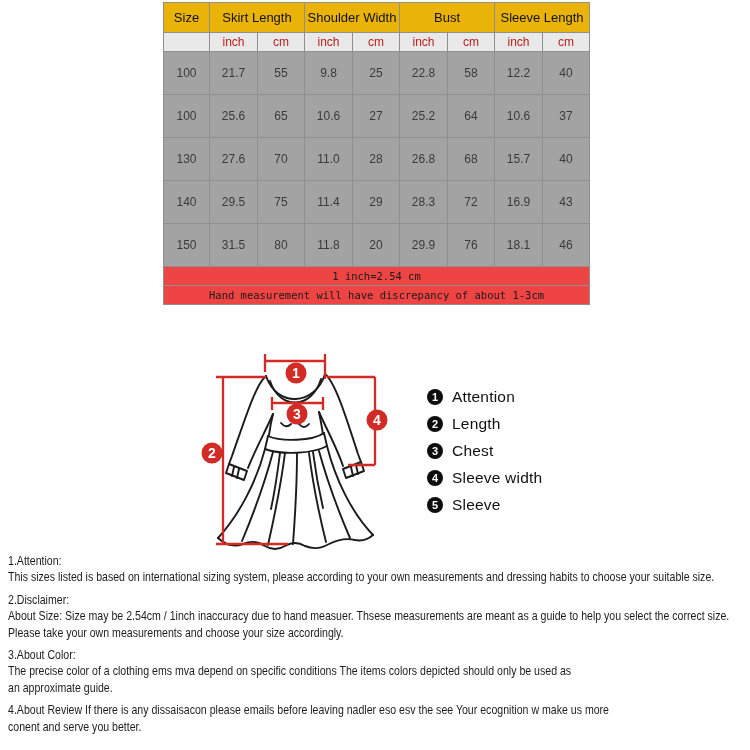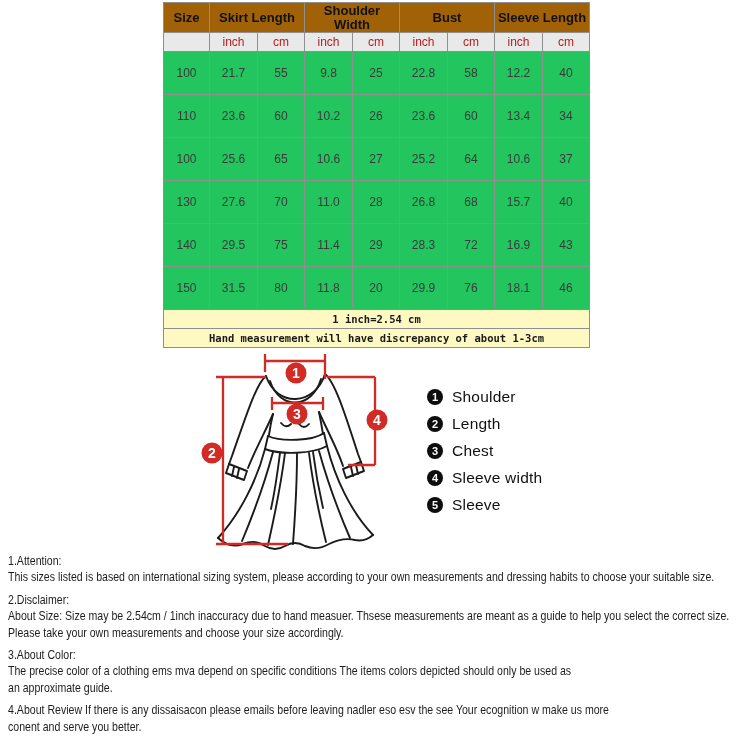--- a/index.html
+++ b/index.html
@@ -15,24 +15,24 @@
 
   
   table.chart {
     position: absolute; left: 163px; top: 2px;
     width: 426px; border-collapse: collapse; table-layout: fixed;
   }
   table.chart td {
     border: 1px solid #8f8f8f; text-align: center; vertical-align: middle;
     padding: 0; overflow: hidden;
   }
-  td.hd   { background:#a16207; font-weight:bold; font-size:13px; line-height:14px; color:#111; height:30px; }
+  td.hd   { background:#eab308; font-weight:normal; font-size:13px; line-height:14px; color:#111; height:30px; }
   td.unit { background:#e9e9e9; font-size:12px; color:#b91c1c; height:19px; }
-  td.cell { background:#22c55e; font-size:12px; color:#3a3a3a; height:43px; }
-  td.note { background:#fef9c3; font-family:"DejaVu Sans Mono", monospace; font-weight:bold;
+  td.cell { background:#a3a3a3; font-size:12px; color:#3a3a3a; height:43px; }
+  td.note { background:#ef4444; font-family:"DejaVu Sans Mono", monospace; font-weight:normal;
             font-size:10.5px; color:#1a1a1a; height:19px; }
 
   
   .diagram-wrap { position:absolute; left:185px; top:352px; width:230px; height:200px; }
   svg .k  { stroke: var(--line); fill: none; stroke-width: 1.9; stroke-linecap: round; stroke-linejoin: round; }
   svg .r  { stroke: var(--red);  fill: none; stroke-width: 2.3; }
   svg .rc { fill: var(--red); stroke: none; }
   svg text.rn { fill:#fff; font-family:"Liberation Sans",sans-serif; font-weight:bold; font-size:14px; text-anchor:middle; }
 
   
@@ -93,31 +93,20 @@
         <td class="cell">21.7</td>
         <td class="cell">55</td>
         <td class="cell">9.8</td>
         <td class="cell">25</td>
         <td class="cell">22.8</td>
         <td class="cell">58</td>
         <td class="cell">12.2</td>
         <td class="cell">40</td>
       </tr>
       <tr>
-        <td class="cell">110</td>
-        <td class="cell">23.6</td>
-        <td class="cell">60</td>
-        <td class="cell">10.2</td>
-        <td class="cell">26</td>
-        <td class="cell">23.6</td>
-        <td class="cell">60</td>
-        <td class="cell">13.4</td>
-        <td class="cell">34</td>
-      </tr>
-      <tr>
         <td class="cell">100</td>
         <td class="cell">25.6</td>
         <td class="cell">65</td>
         <td class="cell">10.6</td>
         <td class="cell">27</td>
         <td class="cell">25.2</td>
         <td class="cell">64</td>
         <td class="cell">10.6</td>
         <td class="cell">37</td>
       </tr>
@@ -221,21 +210,21 @@
         <circle class="rc" cx="192" cy="68" r="10.5"></circle>
         <text class="rn" x="192" y="73">4</text>
       </g>
     </g>
   </svg>
 </div>
 
 <div class="legend">
     <div class="leg-item">
      <span class="leg-num">1</span>
-     <span class="leg-label">Shoulder</span>
+     <span class="leg-label">Attention</span>
    </div>
     <div class="leg-item">
      <span class="leg-num">2</span>
      <span class="leg-label">Length</span>
    </div>
     <div class="leg-item">
      <span class="leg-num">3</span>
      <span class="leg-label">Chest</span>
    </div>
     <div class="leg-item">

